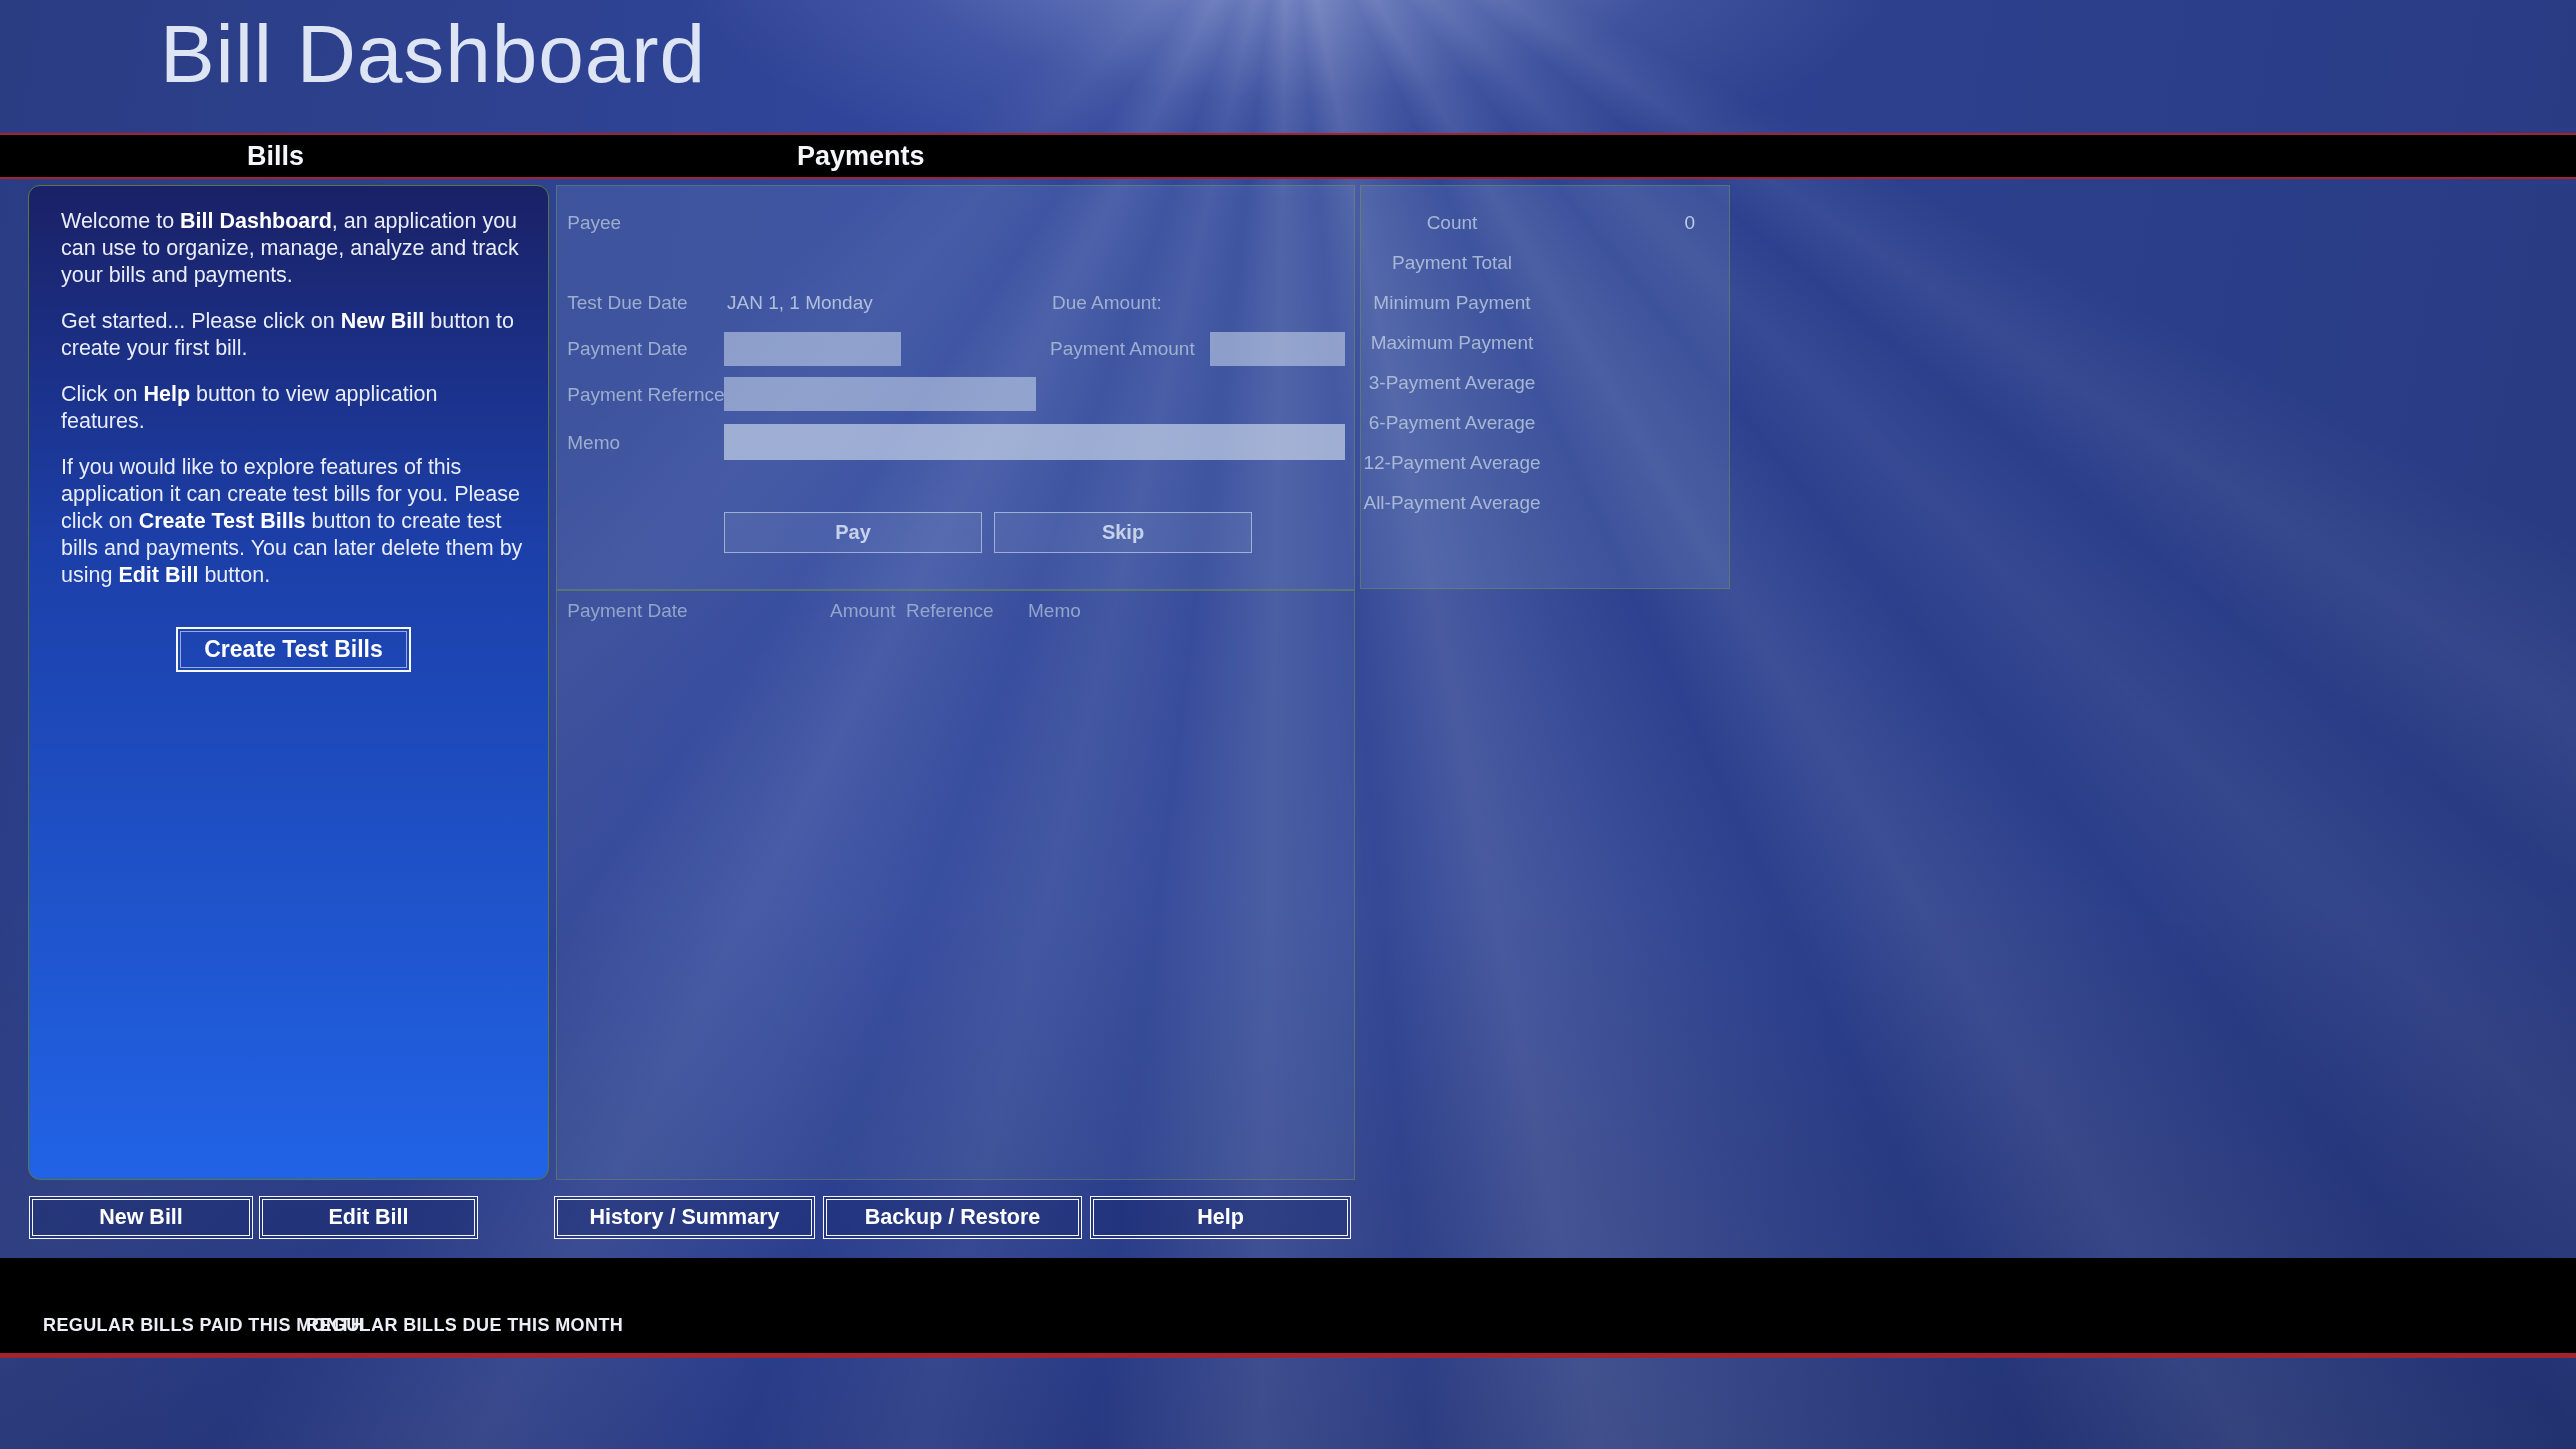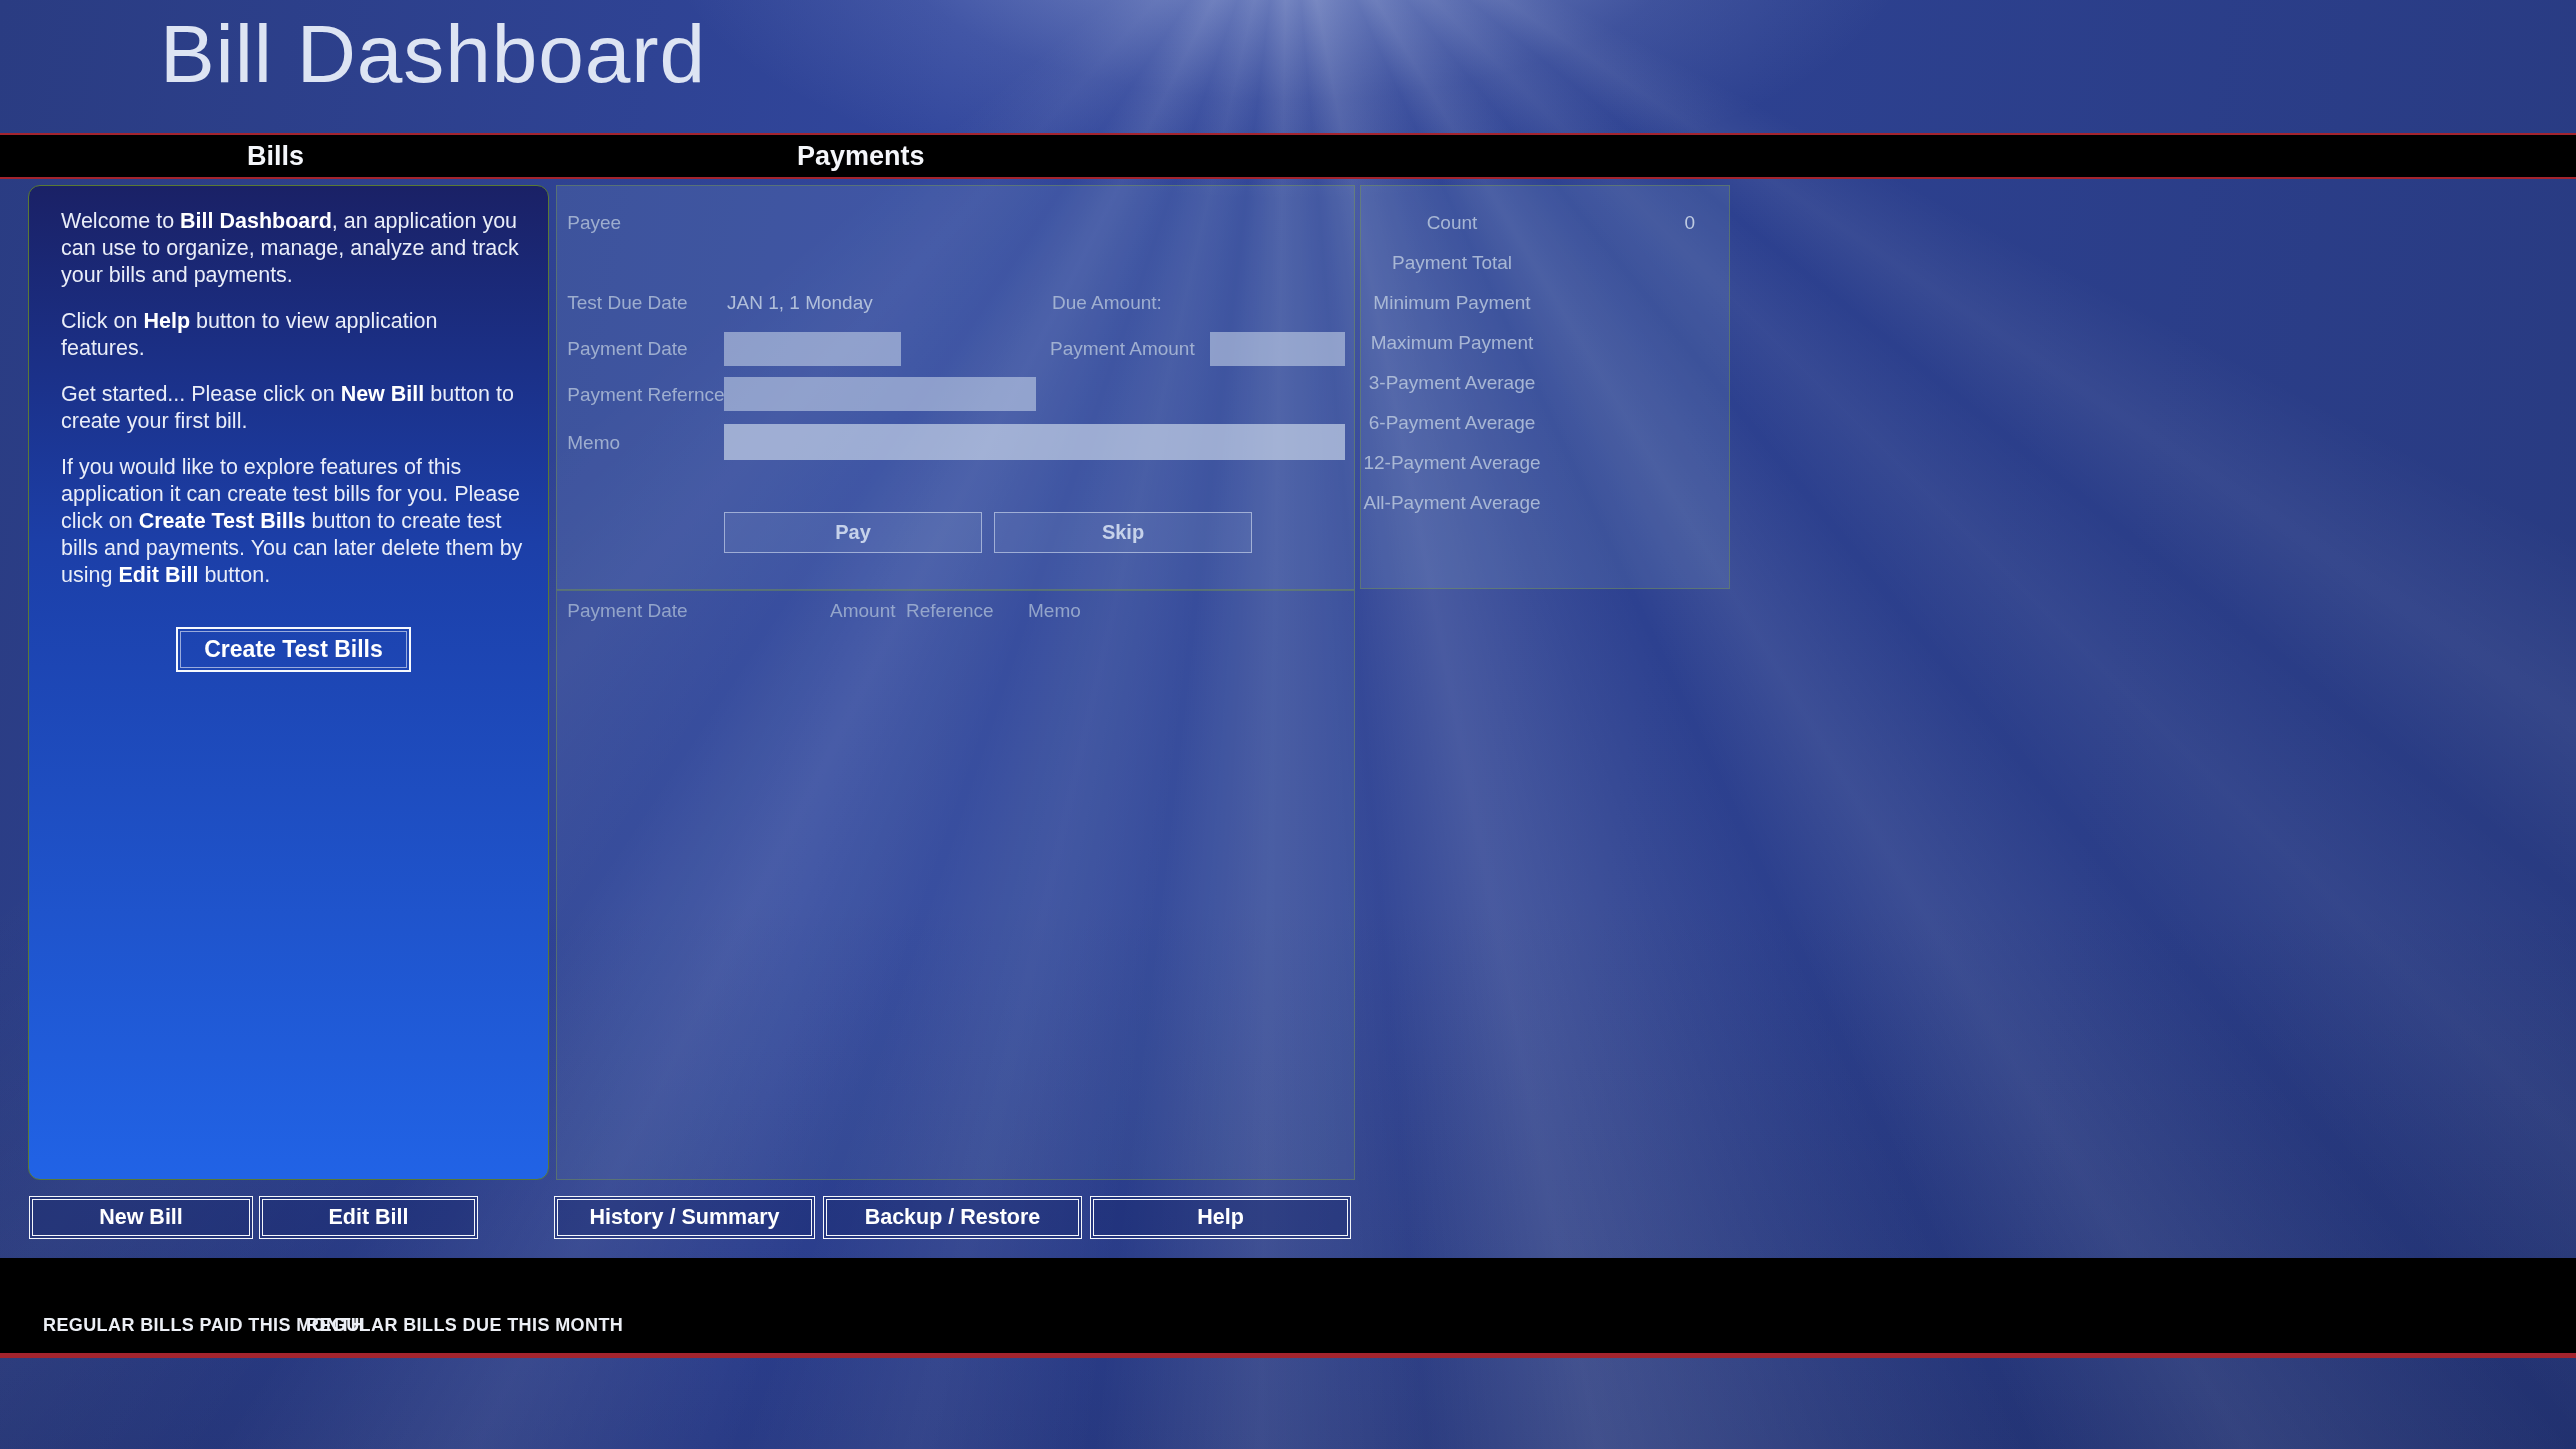--- a/index.html
+++ b/index.html
@@ -144,22 +144,22 @@
   <div class="app-title">Bill Dashboard</div>
 
   <div class="tab-bar">
     <span class="tab-label tab-bills">Bills</span>
     <span class="tab-label tab-payments">Payments</span>
   </div>
 
   <div class="welcome-panel">
     <div id="welcome-text">
         <p><span>Welcome to </span><b>Bill Dashboard</b><span>, an application you can use to organize, manage, analyze and track your bills and payments.</span></p>
+        <p><span>Get started... Please click on </span><b>New Bill</b><span> button to create your first bill.</span></p>
         <p><span>Click on </span><b>Help</b><span> button to view application features.</span></p>
-        <p><span>Get started... Please click on </span><b>New Bill</b><span> button to create your first bill.</span></p>
         <p><span>If you would like to explore features of this application it can create test bills for you. Please click on </span><b>Create Test Bills</b><span> button to create test bills and payments. You can later delete them by using </span><b>Edit Bill</b><span> button.</span></p>
       </div>
     <button class="btn-create-test">Create Test Bills</button>
   </div>
 
   <div class="panel form-panel">
     <span class="dim-label" style="left:10.3px; top:26px;">Payee</span>
 
     <span class="dim-label" style="left:10.3px; top:106px;">Test Due Date</span>
     <span class="dim-value" style="left:170px; top:106px;">JAN 1, 1 Monday</span>

